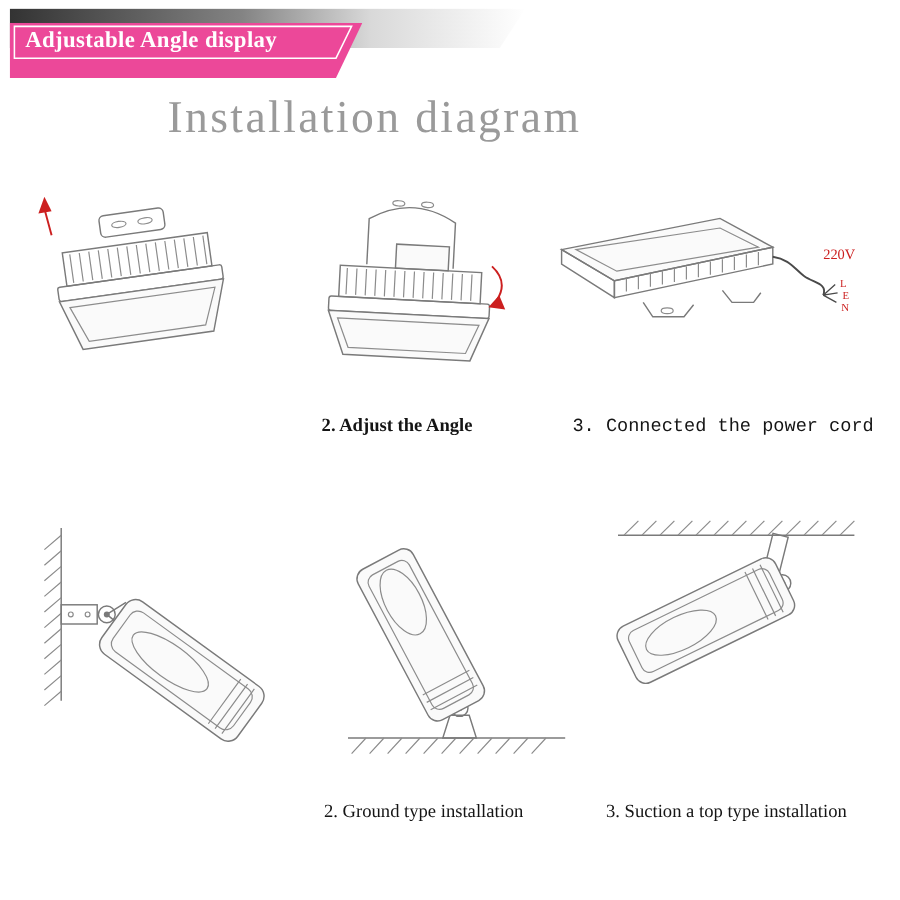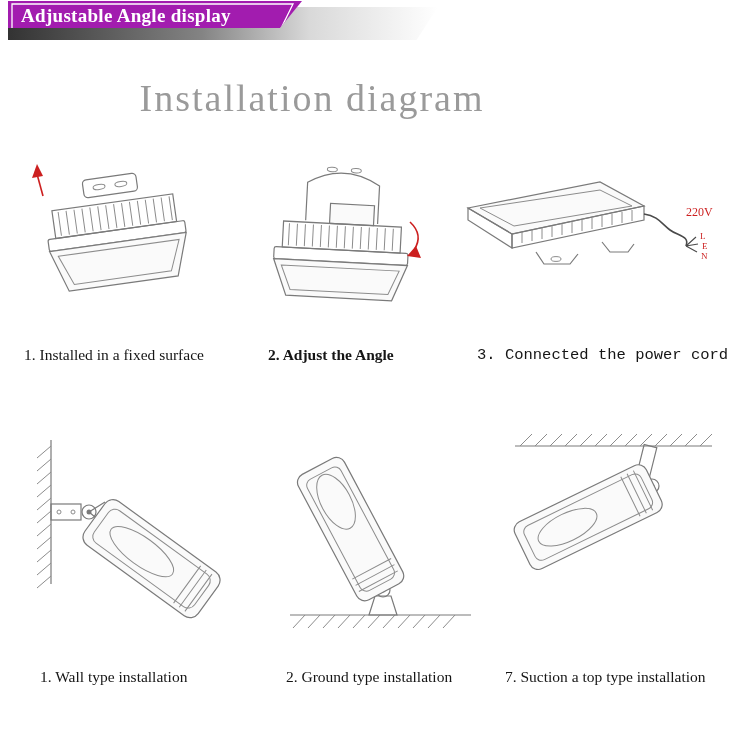--- a/index.html
+++ b/index.html
@@ -5,21 +5,21 @@
   html,body{margin:0;padding:0;}
   body{width:750px;height:750px;background:#ffffff;position:relative;overflow:hidden;
        font-family:"Liberation Serif", serif;}
   .stage{position:absolute;inset:0;width:750px;height:750px;}
 
   
   .banner-tail{position:absolute;left:8px;top:7px;width:430px;height:33px;
     background:linear-gradient(to right, rgba(40,40,40,.95) 0%, rgba(90,90,90,.75) 45%,
                rgba(170,170,170,.45) 70%, rgba(230,230,230,0) 100%);
     clip-path:polygon(0 0,100% 0,95% 100%,0 100%);}
-  .banner{position:absolute;left:8px;top:1px;width:294px;height:27px;background:#a21caf;
+  .banner{position:absolute;left:8px;top:19px;width:294px;height:46px;background:#ec4899;
     clip-path:polygon(0 0,100% 0,92.5% 100%,0 100%);}
   .banner svg{position:absolute;left:0;top:0;}
   .banner-text{position:absolute;left:13px;top:4px;color:#fff;
     font:700 19px "Liberation Serif", serif;white-space:nowrap;letter-spacing:.3px;}
 
   
   .main-title{position:absolute;left:0;top:76px;width:624px;text-align:center;
     font:400 38px "Liberation Serif", serif;color:#9a9a9a;letter-spacing:2px;}
 
   
@@ -31,21 +31,21 @@
   #fig5{left:275px; top:430px;width:210px;height:234px;}
   #fig6{left:500px; top:432px;width:228px;height:232px;}
   .fig svg{width:100%;height:100%;display:block;}
 
   
   .step-label{position:absolute;font:15.5px "Liberation Serif", serif;color:#151515;white-space:nowrap;}
   #lbl1{left:24px; top:346px;}
   #lbl2{left:268px;top:346px;font-weight:bold;}
   #lbl3{left:477px;top:346px;font-family:Liberation Mono, monospace;}
   #lbl4{left:40px; top:668px;}
-  #lbl5{left:286px;top:668px;}
+  #lbl5{left:270px;top:668px;}
   #lbl6{left:505px;top:668px;}
 
   .ln{stroke:#7a7a7a;stroke-width:1.2;fill:none;}
   .lnthin{stroke:#8c8c8c;stroke-width:1;fill:none;}
   .panel{fill:#fafafa;stroke:#7a7a7a;stroke-width:1.2;}
   .red{fill:#cc1f1f;}
   .redln{stroke:#cc1f1f;stroke-width:1.6;fill:none;}
   .wiretxt{font-family:"Liberation Serif", serif;fill:#cc1f1f;}
 </style>
 </head>
@@ -118,21 +118,20 @@
         <path d="M192,52 C206,54 210,62 218,68 C226,74 238,74 234,84" stroke="#4a4a4a" stroke-width="1.6" fill="none"></path>
         <path d="M234,84 l10,-9 M234,84 l12,-2 M234,84 l11,6" stroke="#4a4a4a" stroke-width="1.1" fill="none"></path>
       </g>
       <text class="wiretxt" x="234" y="54" font-size="12">220V</text>
       <text class="wiretxt" x="248" y="77" font-size="9">L</text>
       <text class="wiretxt" x="250" y="87" font-size="9">E</text>
       <text class="wiretxt" x="249" y="97" font-size="9">N</text>
     </svg>
   </div>
 
-  <span class="step-label" id="lbl1">1. Installed in a fixed surface</span>
   <span class="step-label" id="lbl2">2. Adjust the Angle</span>
   <span class="step-label" id="lbl3">3. Connected the power cord</span>
 
   <div class="fig" id="fig4">
     <svg viewBox="0 0 230 232">
       <g>
         <path class="ln" d="M26,8 V152"></path>
         <path class="lnthin" d="M26,14 l-14,12 m14,1 l-14,12 m14,1 l-14,12 m14,1 l-14,12 m14,1 l-14,12 m14,1 l-14,12 m14,1 l-14,12 m14,1 l-14,12 m14,1 l-14,12 m14,1 l-14,12 m14,1 l-14,12"></path>
       </g>
       <g>
@@ -185,17 +184,16 @@
       </g>
       <g transform="rotate(-26 152 54)">
         <rect class="panel" x="8" y="28" width="146" height="52" rx="9"></rect>
         <rect class="lnthin" x="16" y="35" width="130" height="38" rx="7"></rect>
         <ellipse class="lnthin" cx="58" cy="54" rx="32" ry="14"></ellipse>
         <path class="lnthin" d="M128,32 v44 m7,-44 v44 m7,-44 v44"></path>
       </g>
     </svg>
   </div>
 
-  <span class="step-label" id="lbl4">1. Wall type installation</span>
   <span class="step-label" id="lbl5">2. Ground type installation</span>
-  <span class="step-label" id="lbl6">7. Suction a top type installation</span>
+  <span class="step-label" id="lbl6">3. Suction a top type installation</span>
 
 </div>
 
 </body></html>

